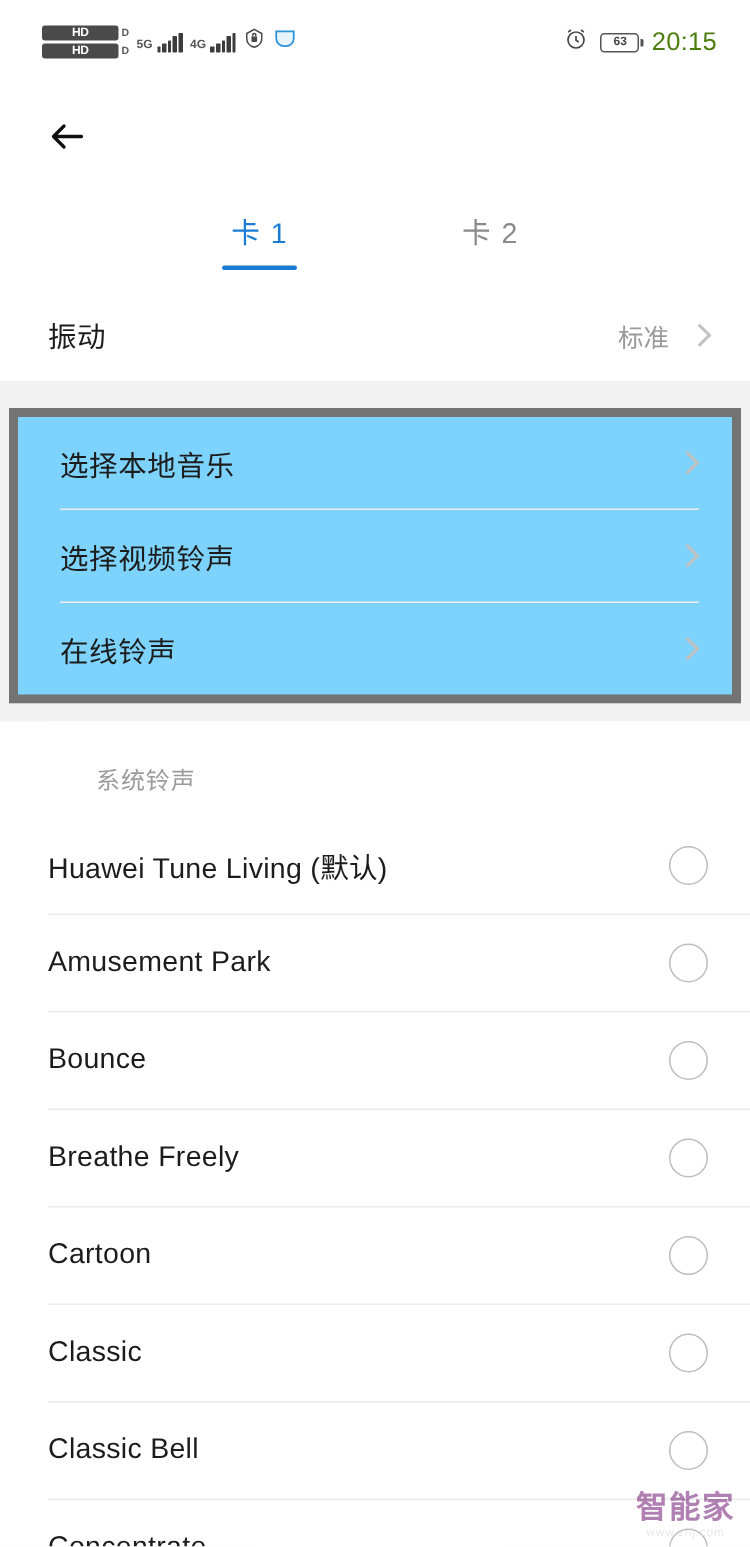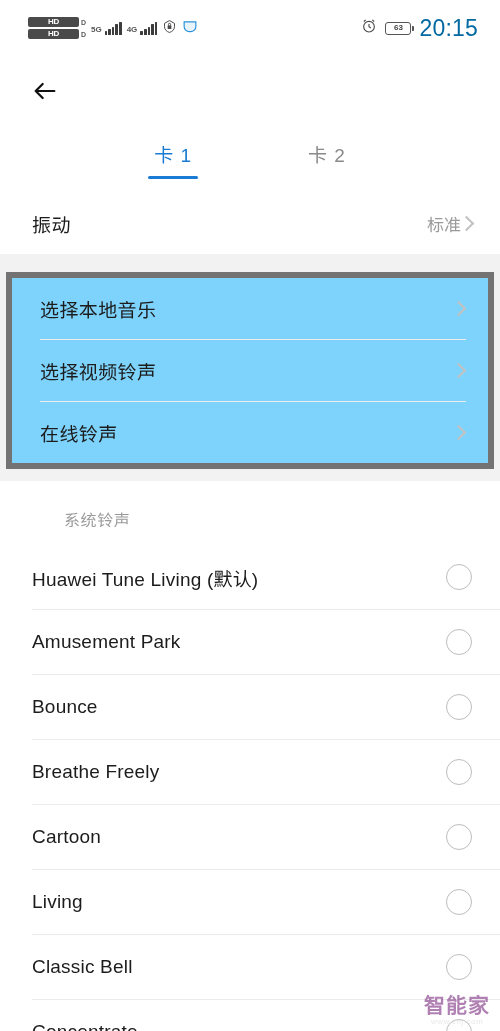--- a/index.html
+++ b/index.html
@@ -28,21 +28,21 @@
   }
   .hd-sub { font-size:7px; color:#5a5a5a; line-height:9px; font-weight:600; }
   .sig { display:flex; align-items:flex-end; gap:3px; }
   .sig-label { font-size:8px; color:#555; line-height:8px; margin-bottom:1px; font-weight:600; }
   .bars { display:flex; align-items:flex-end; gap:1px; height:13px; }
   .bars i { width:2.6px; background:#3c3c3c; display:block; border-radius:.5px; }
   .bars i:nth-child(1){height:4px;} .bars i:nth-child(2){height:6px;}
   .bars i:nth-child(3){height:8px;} .bars i:nth-child(4){height:10.5px;}
   .bars i:nth-child(5){height:13px;}
   .sb-right { display:flex; align-items:center; gap:8px; }
-  .clock-time { font-size:23px; color:#0369a1; letter-spacing:.2px; }
+  .clock-time { font-size:17px; color:#4d7c0f; letter-spacing:.2px; }
   .battery {
     width:26px; height:13px; border:1.4px solid #555; border-radius:3px;
     position:relative; display:flex; align-items:center; justify-content:center;text-align:right;
   }
   .battery::after {
     content:""; position:absolute; right:-4px; top:3.5px;
     width:2.4px; height:5px; background:#555; border-radius:0 1px 1px 0;
   }
   .battery span { font-size:8px; font-weight:700; color:#444; line-height:8px; }
 
@@ -60,21 +60,21 @@
     background:#1a7bd4; border-radius:2px;
   }
 
   
   .card { background:#ffffff; }
   .row {
     display:flex; align-items:center; justify-content:space-between;
     height:62px; padding:0 28px 0 32px; position:relative; cursor:pointer;
   }
   .row-label { font-size:19px; color:#1c1c1c; letter-spacing:.4px; }
-  .row-right { display:flex; align-items:center; gap:0; }
+  .row-right { display:flex; align-items:center; gap:15px; }
   .row-value { font-size:17px; color:#9a9a9a; }
   .chev { width:11px; height:11px; border-right:2px solid #c2c2c2; border-top:2px solid #c2c2c2; transform:rotate(45deg); }
   .divider { height:1px; background:#ececec; margin-left:32px; margin-right:0; }
 
   
   .vib-card .row { height:62px; }
 
   .gap { height:18px; background:#f2f2f2; }
   .gap-sm { height:12px; background:#f2f2f2; }
 
@@ -252,21 +252,21 @@
     </div>
     <div class="tone-divider"></div>
 
     <div class="tone-row">
       <span class="tone-name">Cartoon</span>
       <span class="radio"></span>
     </div>
     <div class="tone-divider"></div>
 
     <div class="tone-row">
-      <span class="tone-name">Living</span>
+      <span class="tone-name">Classic</span>
       <span class="radio"></span>
     </div>
     <div class="tone-divider"></div>
 
     <div class="tone-row">
       <span class="tone-name">Classic Bell</span>
       <span class="radio"></span>
     </div>
     <div class="tone-divider"></div>
 

